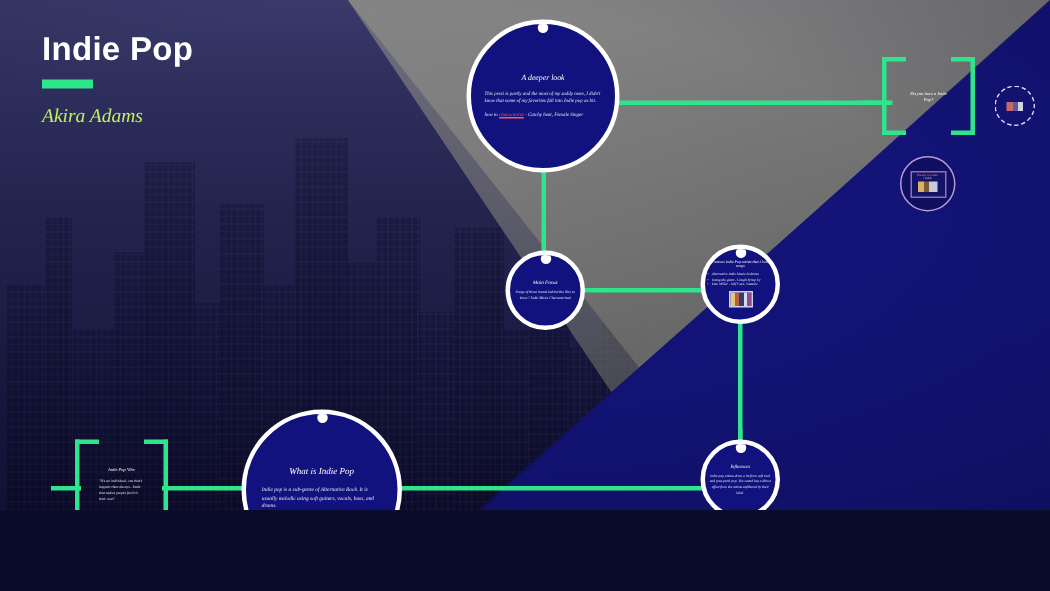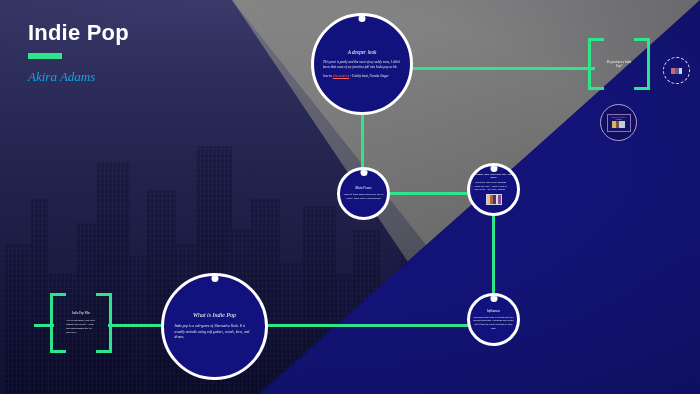--- a/index.html
+++ b/index.html
@@ -1,20 +1,20 @@
 <!DOCTYPE html>
 <html><head>
 <meta charset="utf-8">
 <style>
   html,body{margin:0;padding:0;background:#0b0b2a;}
   body{font-family:"Liberation Sans",sans-serif;}
 
   #canvas{
     position:relative;
-    width:700px;height:394px;
+    width:700px;height:340px;
     overflow:hidden;
     background:#1b1b4e;
   }
 
   
   .bg-base{
     position:absolute;inset:0;
     background:
       linear-gradient(180deg,#3a3a6b 0%,#2e2e5c 18%,#23234e 42%,#1a1a42 70%,#14143a 100%);
   }
@@ -63,21 +63,21 @@
   }
 
   
   .title-block{position:absolute;left:28px;top:22px;}
   .title{
     color:#ffffff;font-size:22px;font-weight:bold;letter-spacing:.2px;
     margin:0 0 9px 0;line-height:1;
   }
   .accent-bar{width:34px;height:6px;background:#2fe58c;margin-bottom:10px;}
   .author{
-    color:#0ea5e9;font-family:"Liberation Serif",serif;font-style:italic;
+    color:#bef264;font-family:"Liberation Serif",serif;font-style:italic;
     font-size:13px;margin:0;
   }
 
   
   .line{position:absolute;background:#2fe58c;}
   .line.h{height:3px;}
   .line.v{width:3px;}
 
   
   .bubble{

